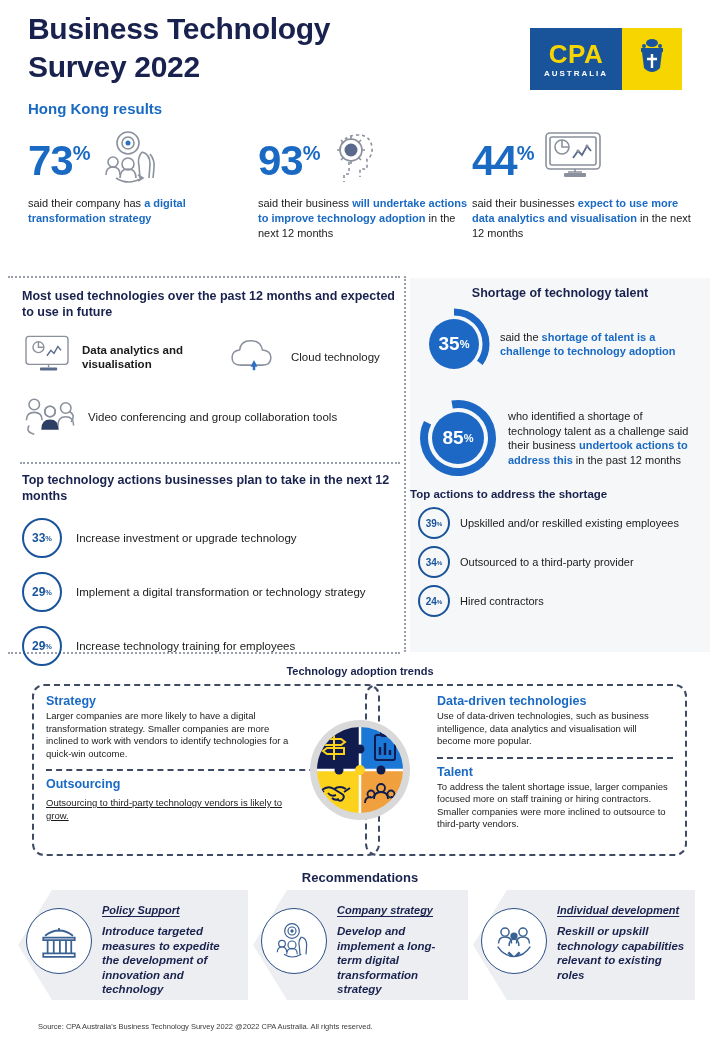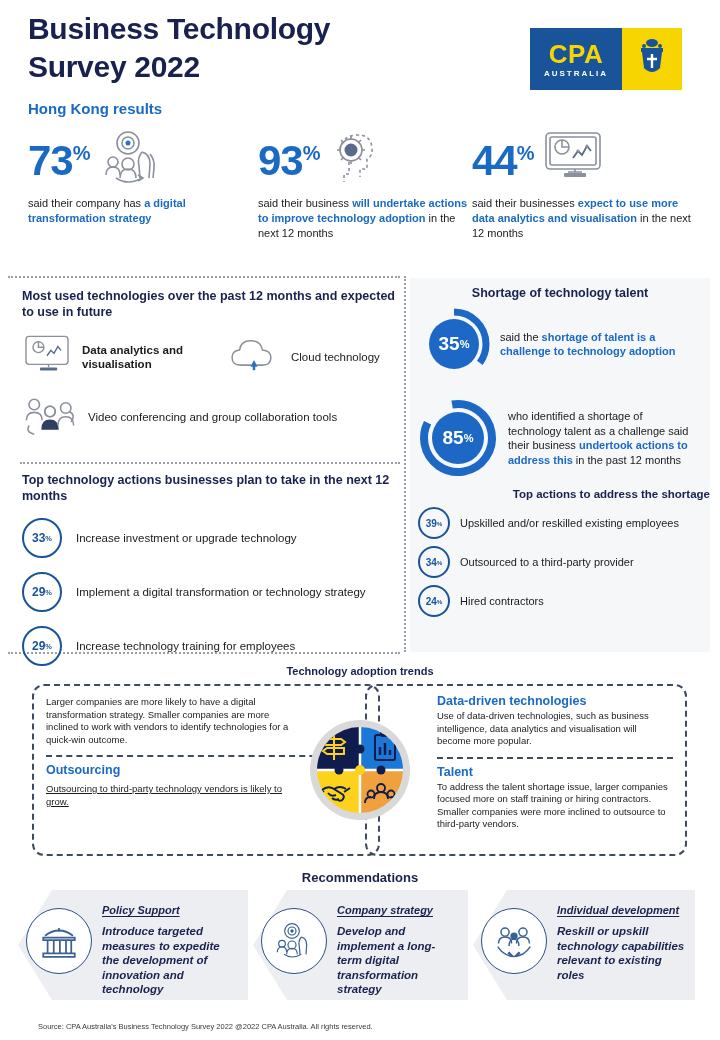--- a/index.html
+++ b/index.html
@@ -97,21 +97,21 @@
   .donut-row { display: flex; align-items: center; margin-top: 6px; padding-left: 6px; }
   .donut-wrap { position: relative; flex: 0 0 auto; }
   .donut-label {
     position: absolute; left: 0; top: 0; width: 100%; height: 100%;
     display: flex; align-items: center; justify-content: center;
     color: #ffffff; font-weight: bold;
   }
   .donut-label sup { font-size: 0.58em; }
   .donut-text { font-size: 11px; line-height: 14.5px; color: #1b1b1b; margin-left: 8px; }
   .rp-sub {
-    text-align: right; font-size: 11.5px; font-weight: bold; color: #19224e; margin-top: 8px;
+    text-align: left; font-size: 11.5px; font-weight: bold; color: #19224e; margin-top: 8px;
   }
   .rp-act { display: flex; align-items: center; margin-top: 7px; padding-left: 8px; }
   .rp-act-label { font-size: 11px; line-height: 14px; color: #1b1b1b; margin-left: 10px; }
 
   
   .trends-title {
     position: absolute; left: 0; top: 665px; width: 720px; text-align: center;
     font-size: 11px; font-weight: bold; color: #19224e;
   }
   .trend-box {
@@ -393,20 +393,21 @@
           <span>24</span>
           <sup>%</sup>
         </div>
       <div class="rp-act-label" style="width:225px;">Hired contractors</div>
     </div>
   </div>
 
   <div class="trends-title">Technology adoption trends</div>
 
   <div class="trend-box tb-left">
+    <div class="trend-h">Strategy</div>
     <div class="trend-p" style="width:255px;">Larger companies are more likely to have a digital transformation strategy. Smaller companies are more inclined to work with vendors to identify technologies for a quick-win outcome.</div>
     <div class="trend-sep"></div>
     <div class="trend-h">Outsourcing</div>
     <div class="trend-p" style="width:255px; margin-top:6px;text-decoration:underline;">Outsourcing to third-party technology vendors is likely to grow.</div>
   </div>
 
   <div class="trend-box tb-right">
     <div style="margin-left:58px;">
       <div class="trend-h">Data-driven technologies</div>
       <div class="trend-p">Use of data-driven technologies, such as business intelligence, data analytics and visualisation will become more popular.</div>

